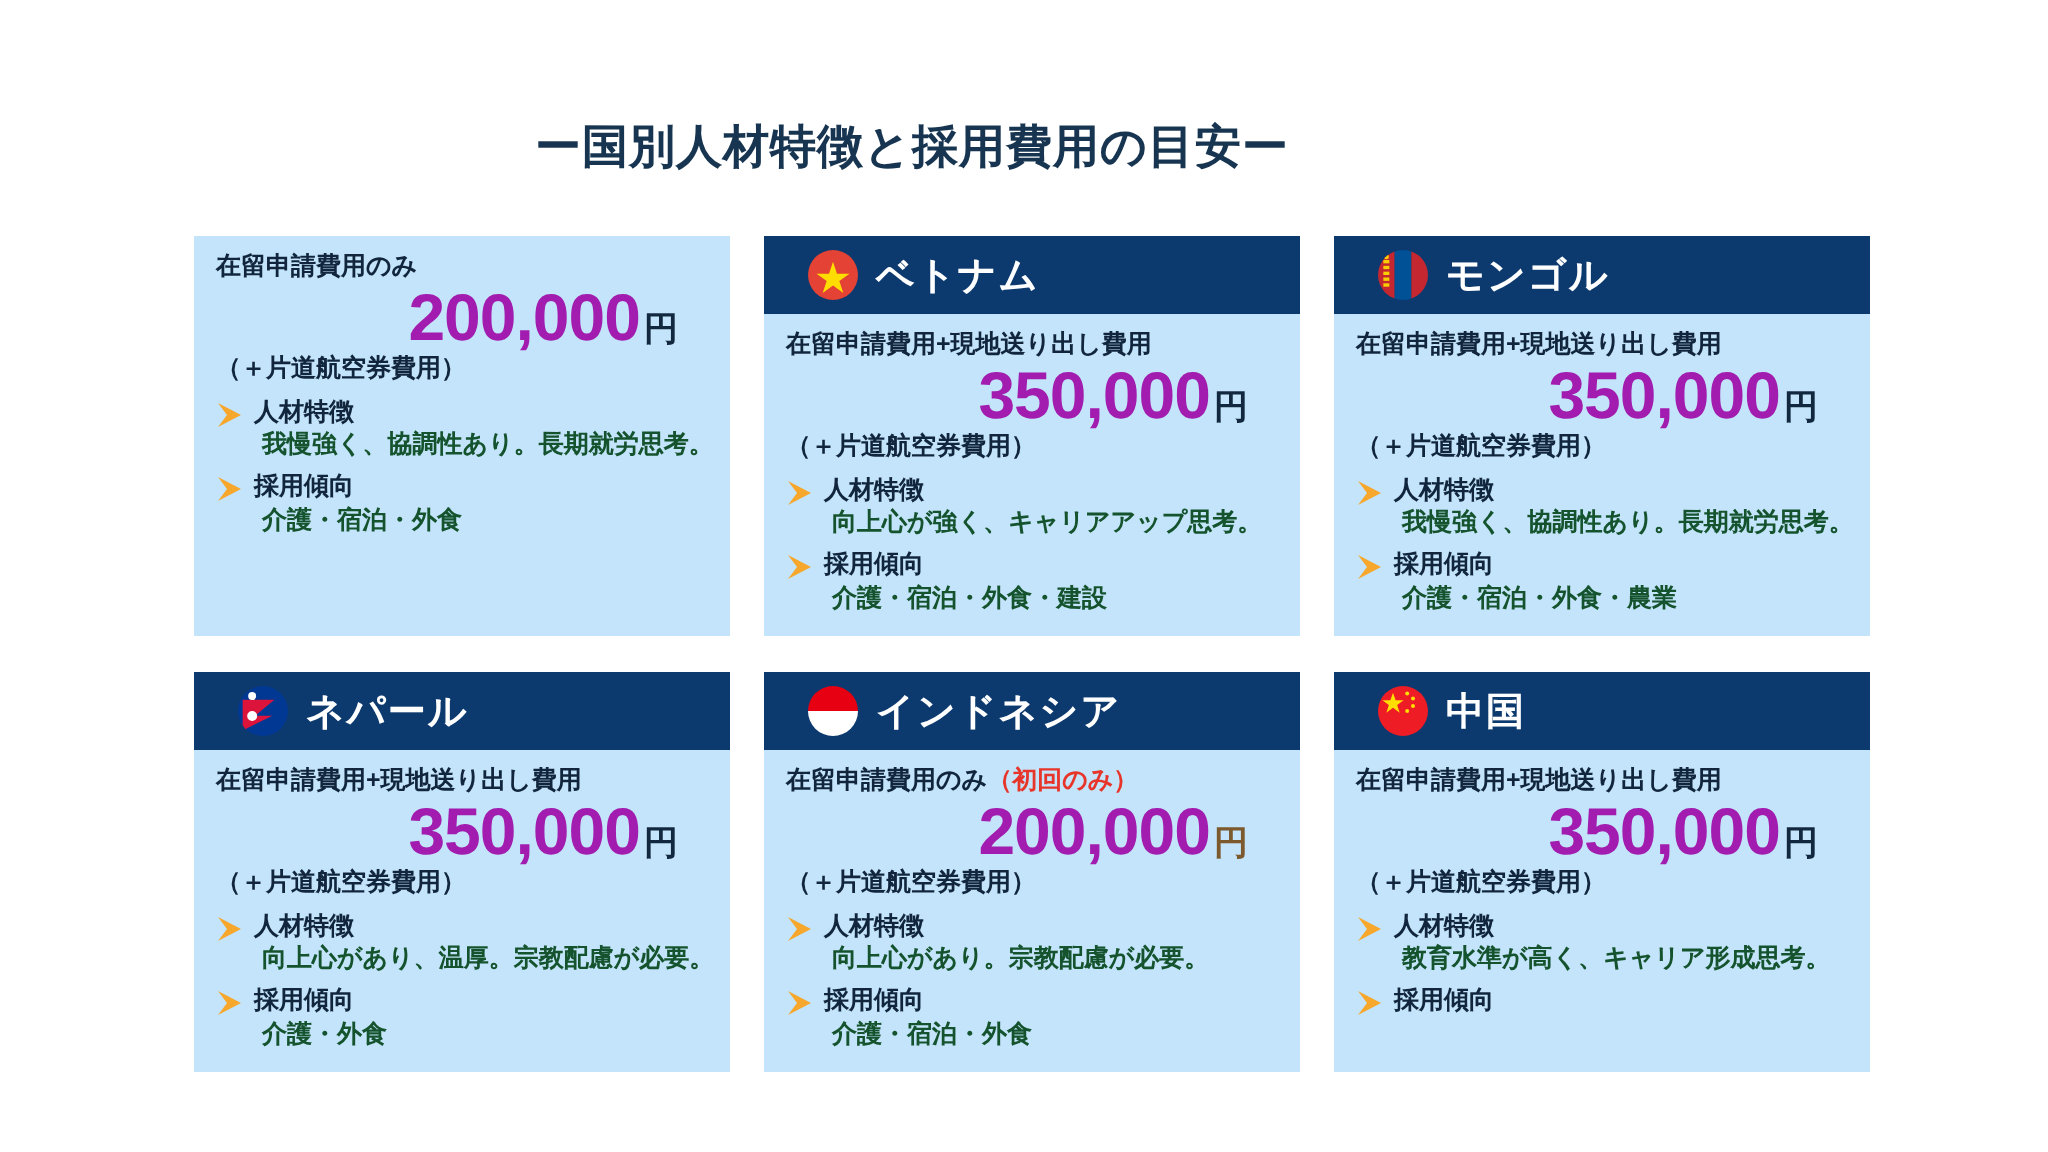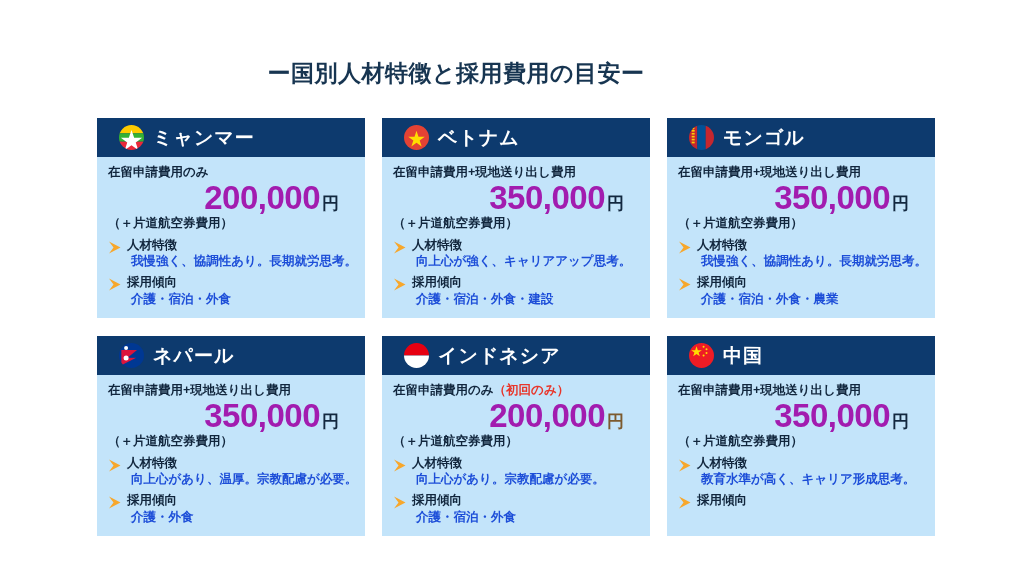--- a/index.html
+++ b/index.html
@@ -140,43 +140,34 @@
   .section-title {
     font-size: 12.5px;
     font-weight: bold;
     color: #11263d;
     line-height: 1.15;
     white-space: nowrap;
   }
   .section-text {
     font-size: 12.5px;
     font-weight: bold;
-    color: #1d4ed8;
+    color: #14532d;
     line-height: 1.2;
     margin-top: 2px;
     margin-left: 4px;
     white-space: nowrap;
   }
 </style>
 </head>
 <body>
 
 <div class="page-title">ー国別人材特徴と採用費用の目安ー</div>
 
 <div class="grid" id="grid">
     <div class="card">
-      <div class="card-header">
-        <span class="flag"><svg viewBox="0 0 30 30" width="25" height="25">
-            <rect x="0" y="0" width="30" height="10" fill="#fecb00"></rect>
-            <rect x="0" y="10" width="30" height="10" fill="#34b233"></rect>
-            <rect x="0" y="20" width="30" height="10" fill="#ea2839"></rect>
-            <polygon points="15,6 18.2,15.2 27.8,15.2 20.1,20.9 23,30 15,24.3 7,30 9.9,20.9 2.2,15.2 11.8,15.2" fill="#ffffff"></polygon>
-          </svg></span>
-        <span class="country-name">ミャンマー</span>
-      </div>
       <div class="card-body">
         <div class="fee-label"><span>在留申請費用のみ</span></div>
         <div class="amount-row"><span class="amount">200,000</span><span class="yen">円</span></div>
         <div class="airfare">（＋片道航空券費用）</div>
         <div class="section">
           <span class="arrow-icon"><svg viewBox="0 0 14 13" width="14" height="13">
               <path d="M1 0.5 L12.5 6.5 L1 12.5 L5.5 6.5 Z" fill="#f7a72c"></path>
             </svg></span>
           <div class="section-title">人材特徴</div>
           <div class="section-text">我慢強く、協調性あり。長期就労思考。</div>

